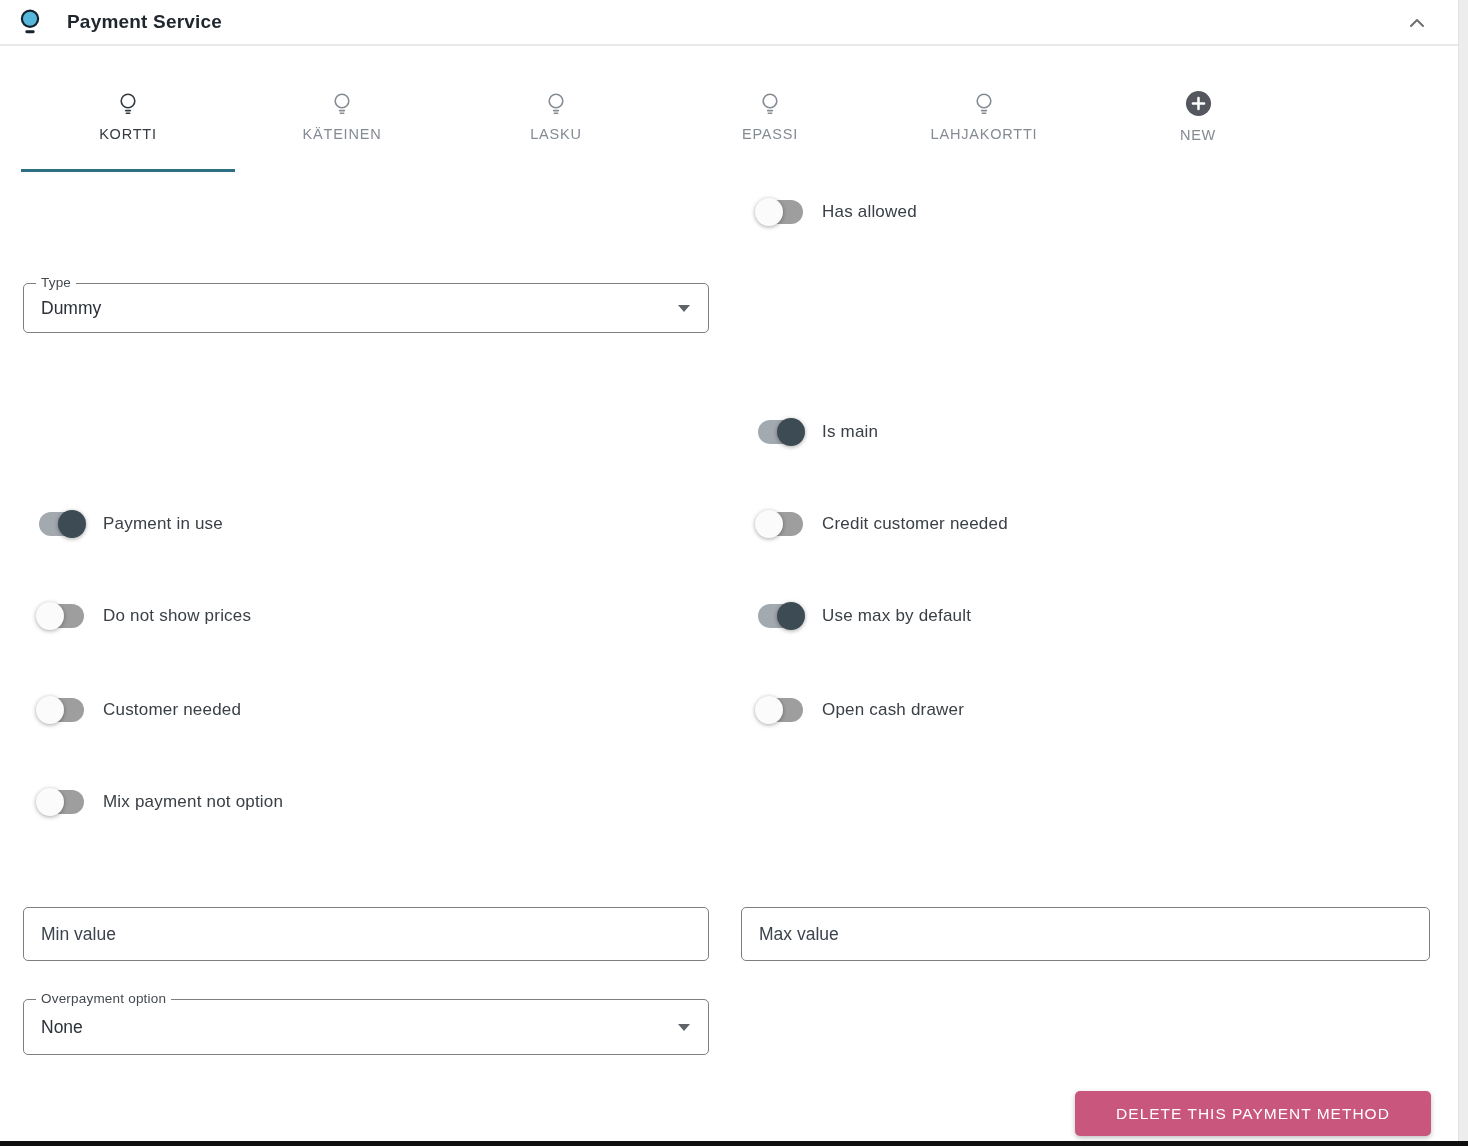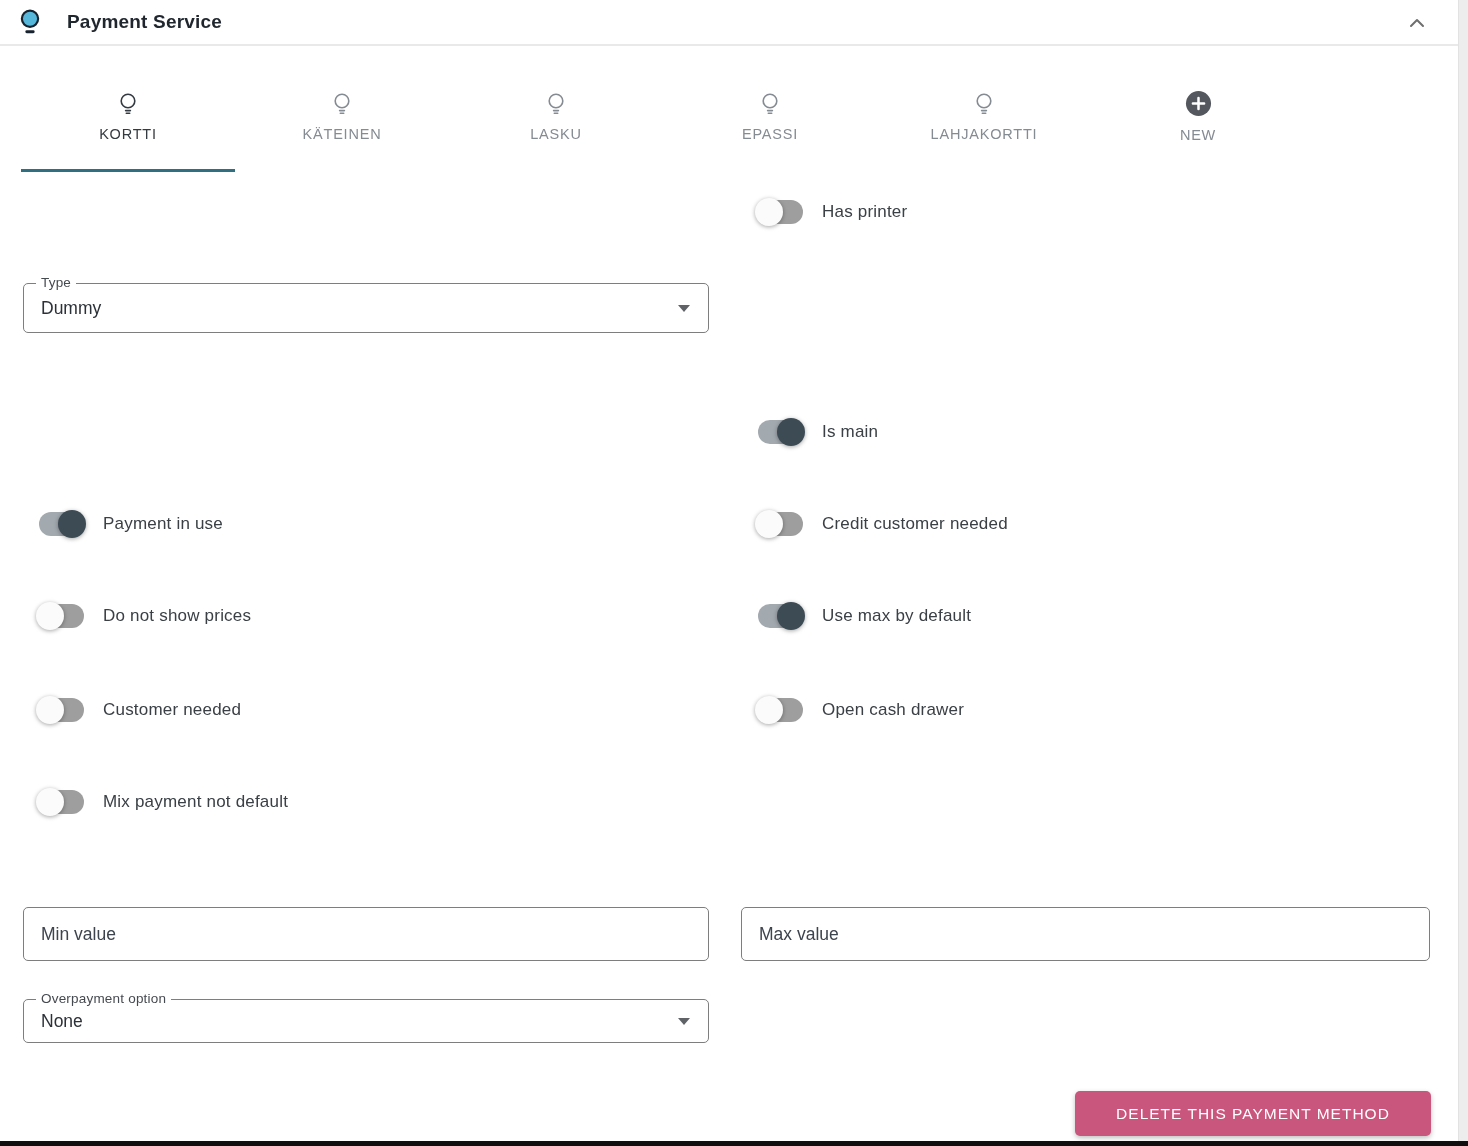--- a/index.html
+++ b/index.html
@@ -167,21 +167,21 @@
       <span class="tab-underline"></span>
     </div>
   </div>
 
 
   <div class="toggle-row" style="left:755px; top:197px;">
     <span class="switch">
       <span class="track"></span>
       <span class="thumb"></span>
     </span>
-    <span class="toggle-label">Has printer</span>
+    <span class="toggle-label">Has allowed</span>
   </div>
 
   <div class="field select" style="left:23px; top:283px; width:686px; height:50px;">
     <span class="field-label">Type</span>
     <span class="field-value">Dummy</span>
     <span class="select-arrow"></span>
   </div>
 
 
   <div class="toggle-row" style="left:755px; top:417px;">
@@ -238,32 +238,32 @@
       <span class="thumb"></span>
     </span>
     <span class="toggle-label">Open cash drawer</span>
   </div>
 
   <div class="toggle-row" style="left:36px; top:787px;">
     <span class="switch">
       <span class="track"></span>
       <span class="thumb"></span>
     </span>
-    <span class="toggle-label">Mix payment not default</span>
+    <span class="toggle-label">Mix payment not option</span>
   </div>
 
   <div class="field" style="left:23px; top:907px; width:686px; height:54px;">
     <input class="field-value" type="text" placeholder="Min value" style="">
   </div>
 
   <div class="field" style="left:741px; top:907px; width:689px; height:54px;">
     <input class="field-value" type="text" placeholder="Max value" style="">
   </div>
 
-  <div class="field select" style="left:23px; top:999px; width:686px; height:44px;">
+  <div class="field select" style="left:23px; top:999px; width:686px; height:56px;">
     <span class="field-label">Overpayment option</span>
     <span class="field-value">None</span>
     <span class="select-arrow"></span>
   </div>
 
   <button class="delete-btn">DELETE THIS PAYMENT METHOD</button>
 
   <div class="scroll-strip"></div>
   <div class="bottom-edge"></div>
 

